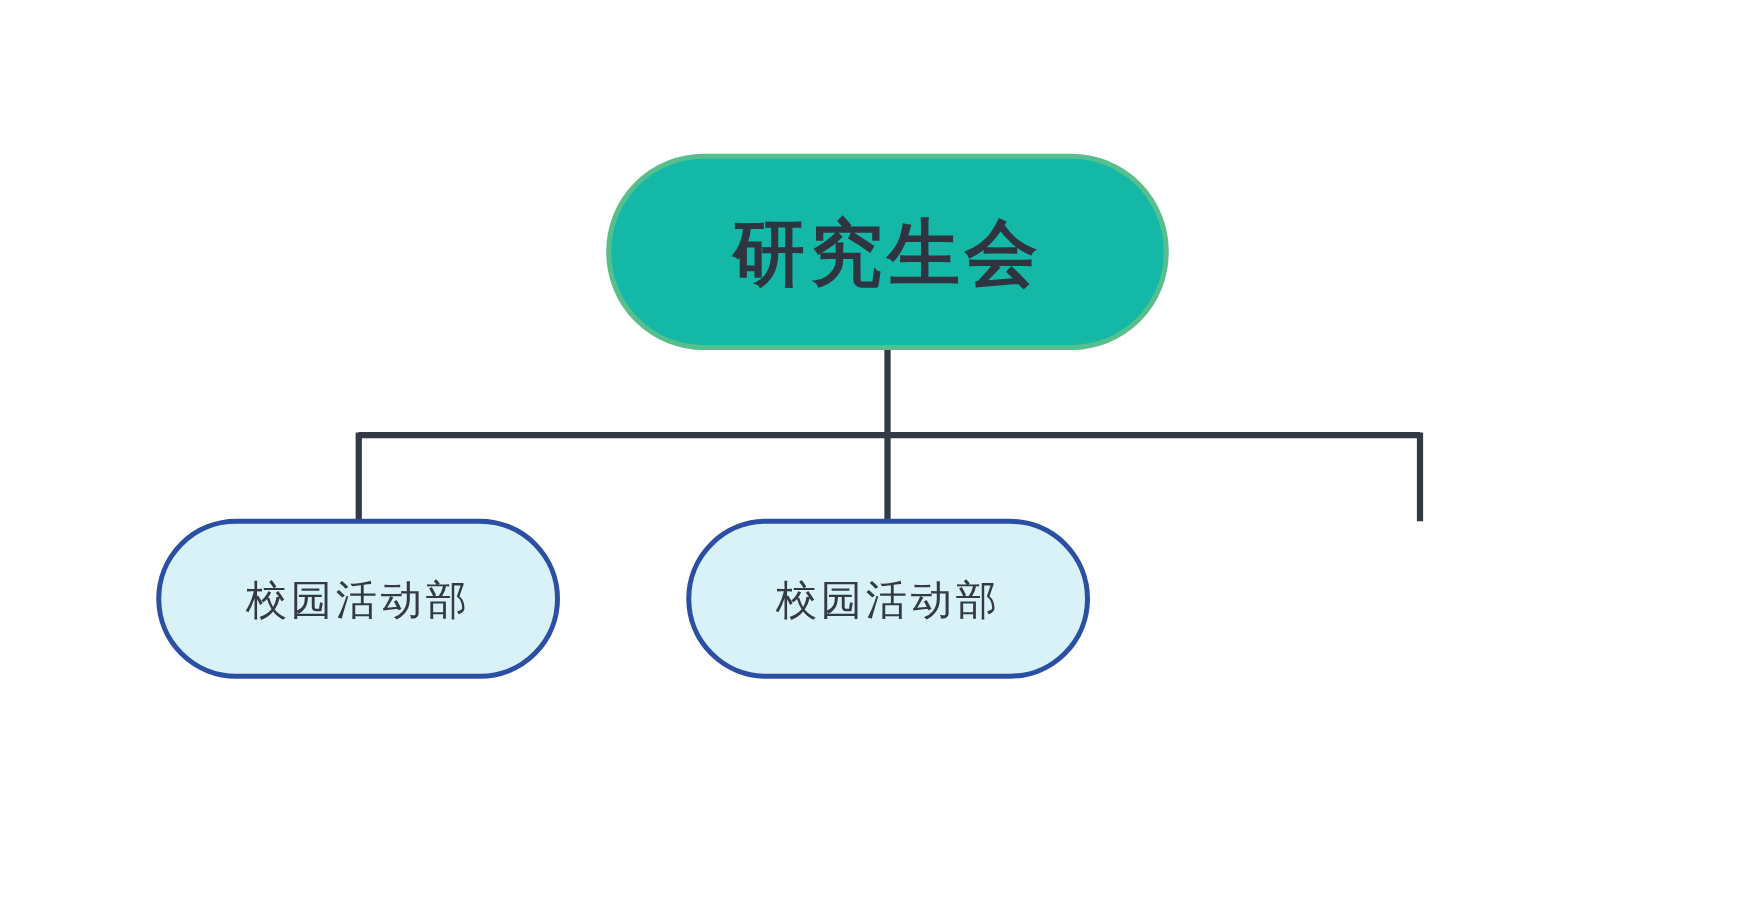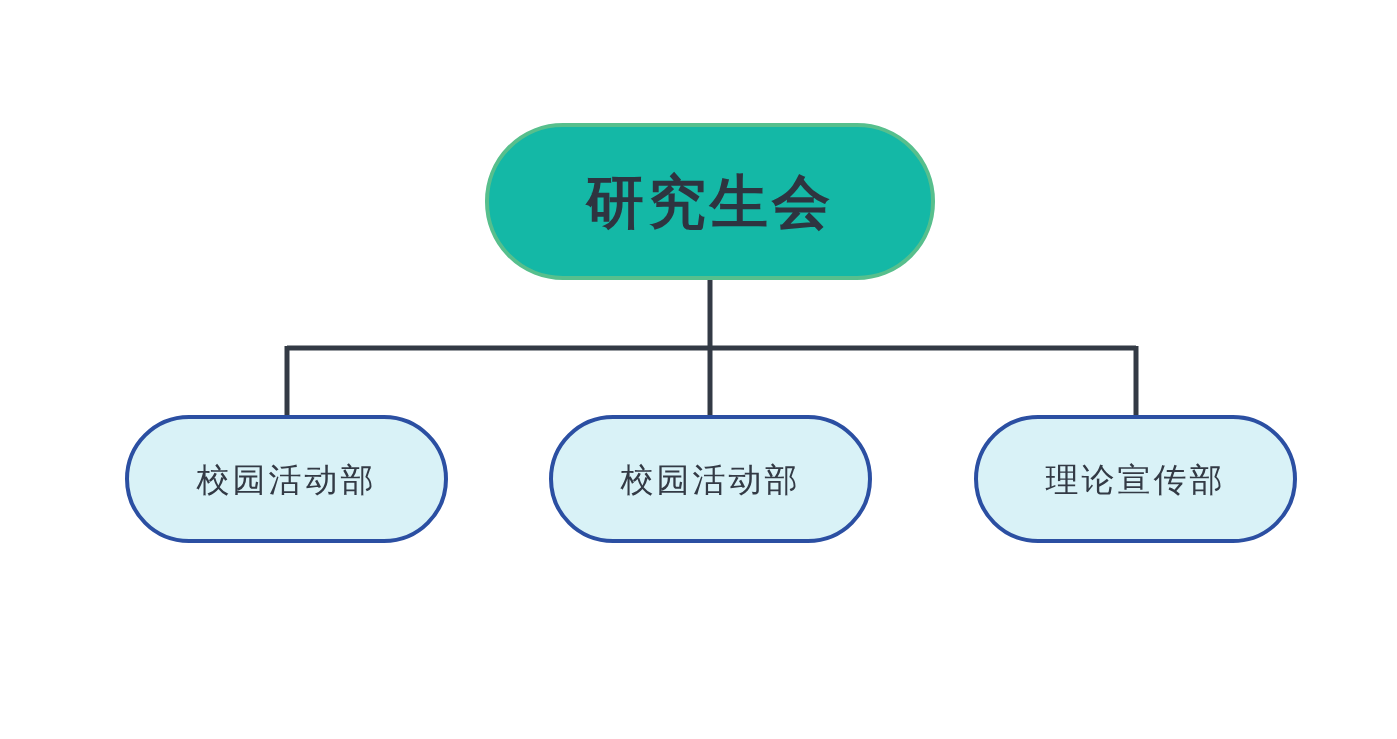--- a/index.html
+++ b/index.html
@@ -87,17 +87,14 @@
   </div>
 
   <div class="node node-child node-child-1">
     <span class="label">校园活动部</span>
   </div>
 
   <div class="node node-child node-child-2">
     <span class="label">校园活动部</span>
   </div>
 
-  <div class="node node-child node-child-3">
-    <span class="label">理论宣传部</span>
-  </div>
 
 </div>
 
 </body></html>

